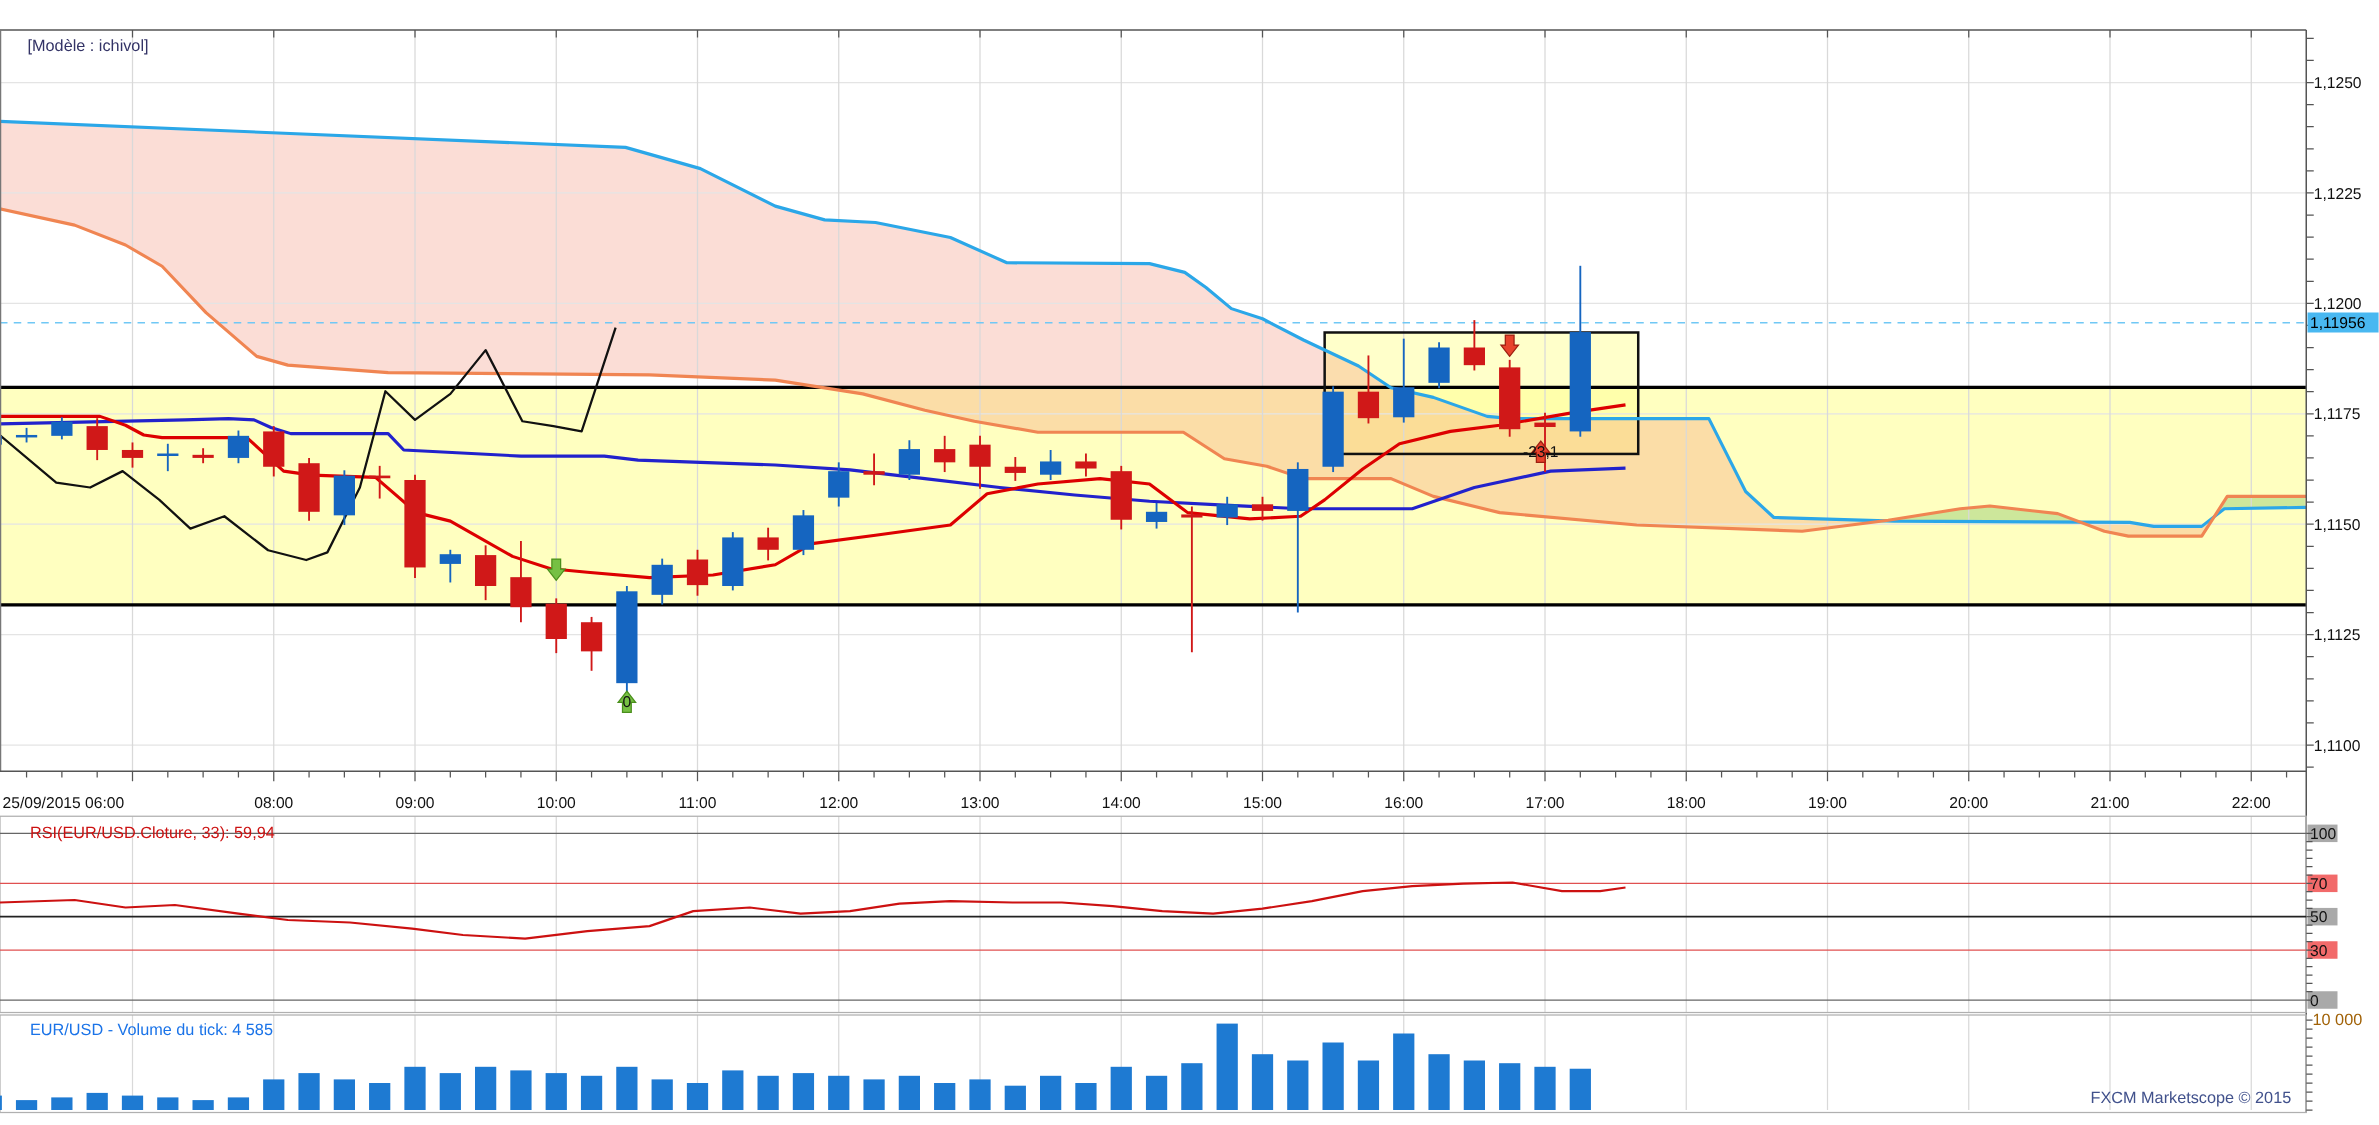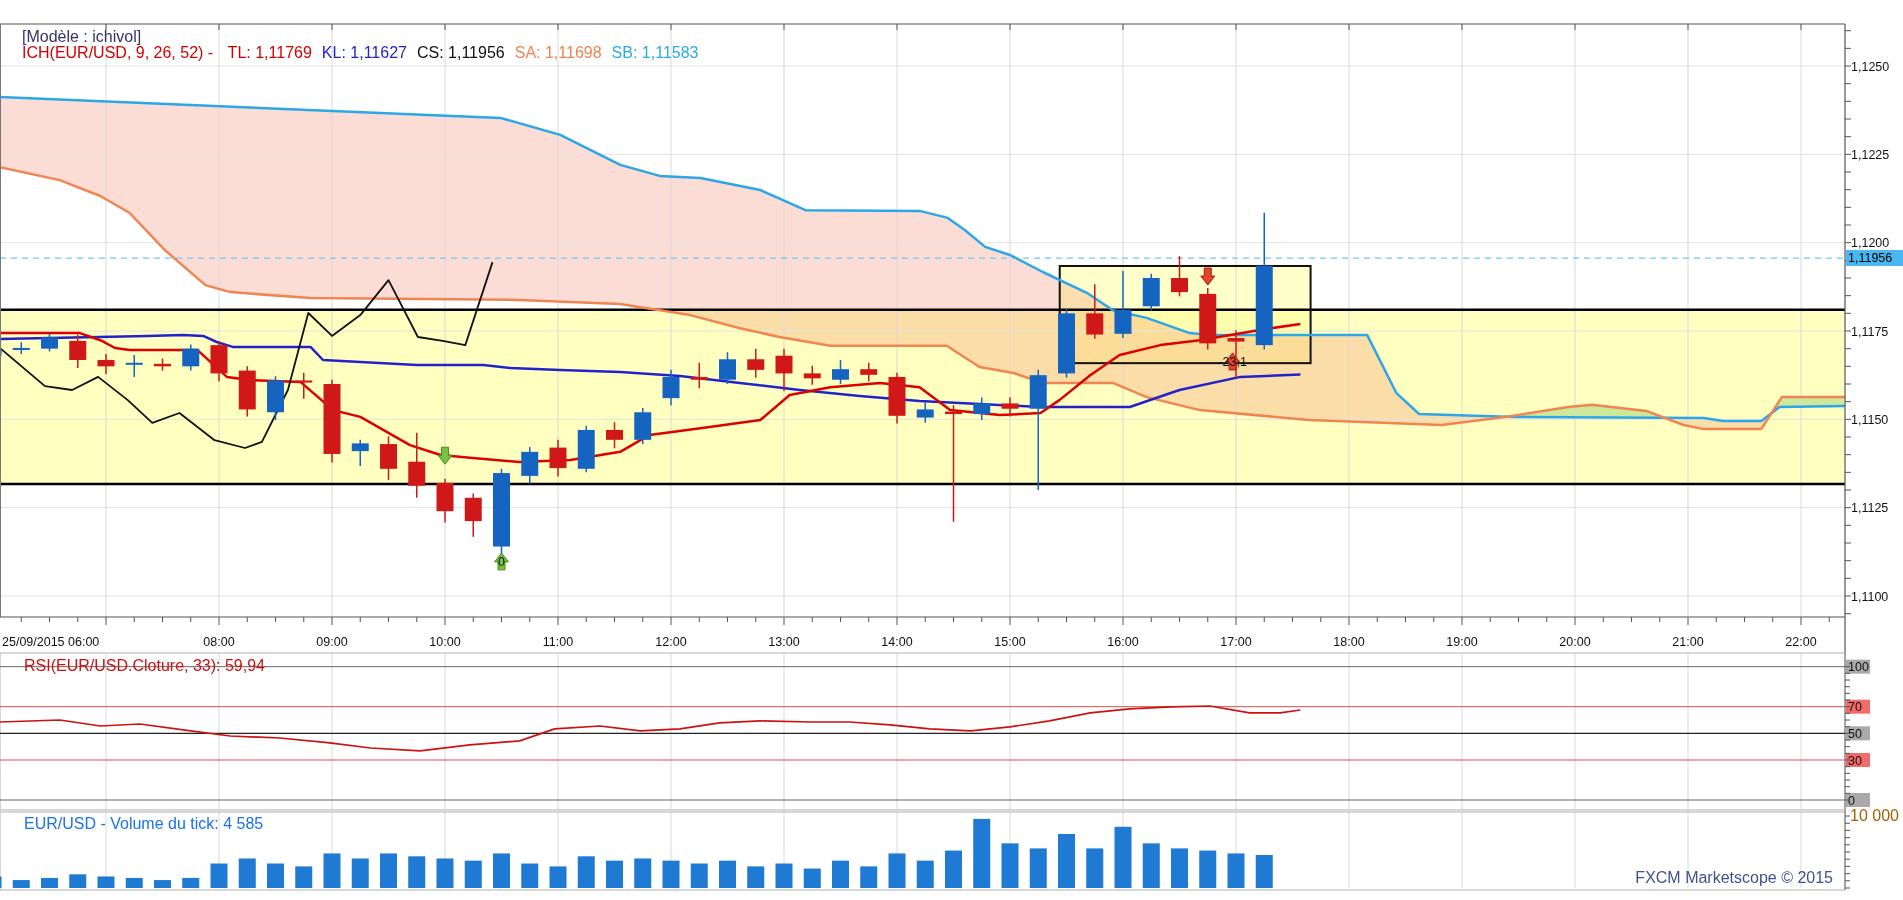--- a/index.html
+++ b/index.html
@@ -1,20 +1,20 @@
 <!DOCTYPE html>
 <html><head>
 <meta charset="utf-8">
 <style>
   html,body{margin:0;padding:0;background:#fff;}
   .stage{position:relative;width:1903px;height:900px;background:#ffffff;overflow:hidden;
          font-family:"Liberation Sans",sans-serif;}
   svg{position:absolute;left:0;top:0;}
   svg text{font-family:"Liberation Sans",sans-serif;fill:#111;font-size:12.5px;}
-  .ov{position:absolute;white-space:pre;font-size:16px;line-height:14px;}
+  .ov{position:absolute;white-space:pre;font-size:13px;line-height:14px;}
   #modelLabel{left:22px;top:30px;color:#333366;}
   #ichLegend{left:22px;top:46px;}
   #ichLegend span{margin-right:10px;}
   #rsiLabel{left:24px;top:659px;color:#cc1111;}
   #volLabel{left:24px;top:817px;color:#1a73e8;text-align:center;}
   #volScale{left:1850px;top:809px;color:#a16207;}
   #watermark{right:70px;top:871px;color:#41518c;}
   #priceBadge{left:1846px;top:250px;width:56px;height:16px;line-height:16px;
               font-size:12.5px;color:#000;padding-left:2px;}
 </style>
@@ -445,19 +445,18 @@
         <rect x="1086.25" y="848.4" width="17" height="39.60000000000002" fill="#1e7ad2"></rect>
         <rect x="1114.5" y="826.8" width="17" height="61.200000000000045" fill="#1e7ad2"></rect>
         <rect x="1142.75" y="843.36" width="17" height="44.639999999999986" fill="#1e7ad2"></rect>
         <rect x="1171" y="848.4" width="17" height="39.60000000000002" fill="#1e7ad2"></rect>
         <rect x="1199.25" y="850.56" width="17" height="37.440000000000055" fill="#1e7ad2"></rect>
         <rect x="1227.5" y="853.44" width="17" height="34.559999999999945" fill="#1e7ad2"></rect>
         <rect x="1255.75" y="854.988" width="17" height="33.011999999999944" fill="#1e7ad2"></rect>
       </g>
     </svg>
   <div class="ov" id="modelLabel">[Modèle : ichivol]</div>
-  <div class="ov" id="ichLegend"><span style="color: rgb(212, 0, 0);">ICH(EUR/USD, 9, 26, 52) - </span><span style="color: rgb(212, 0, 0);">TL: 1,11769</span><span style="color: rgb(34, 34, 204);">KL: 1,11627</span><span style="color: rgb(17, 17, 17);">CS: 1,11956</span><span style="color: rgb(239, 131, 80);">SA: 1,11698</span><span style="color: rgb(43, 170, 226);">SB: 1,11583</span></div>
   <div class="ov" id="rsiLabel">RSI(EUR/USD.Cloture, 33): 59,94</div>
   <div class="ov" id="volLabel">EUR/USD - Volume du tick: 4 585</div>
   <div class="ov" id="volScale">10 000</div>
   <div class="ov" id="watermark">FXCM Marketscope © 2015</div>
   <div class="ov" id="priceBadge" style="background: rgb(73, 184, 241);">1,11956</div>
 </div>
 
 </body></html>

